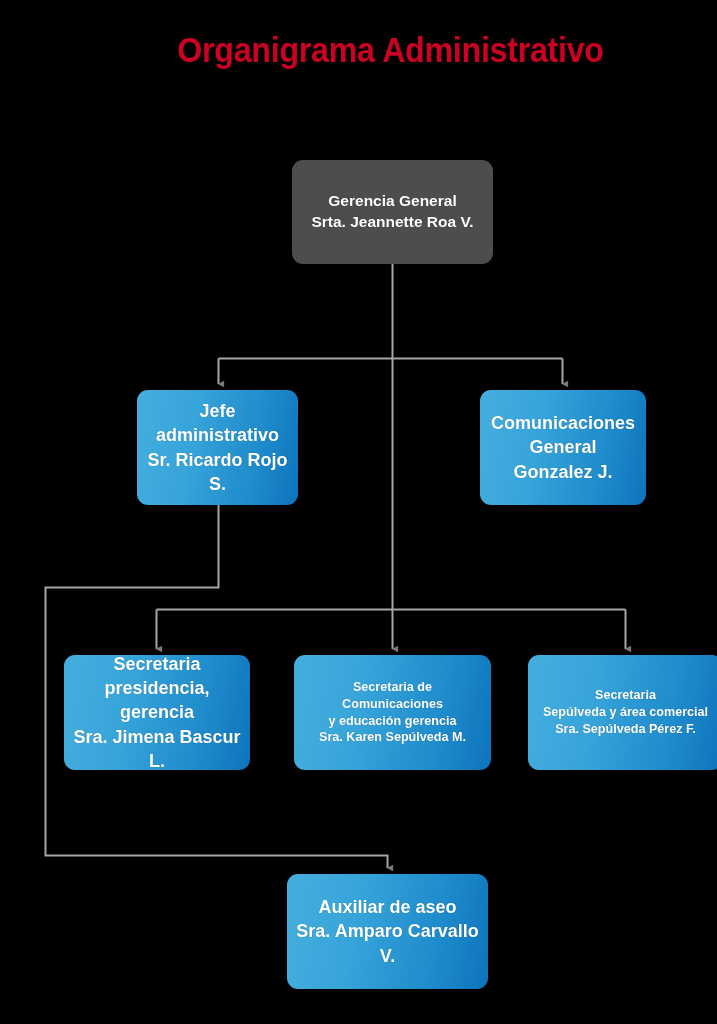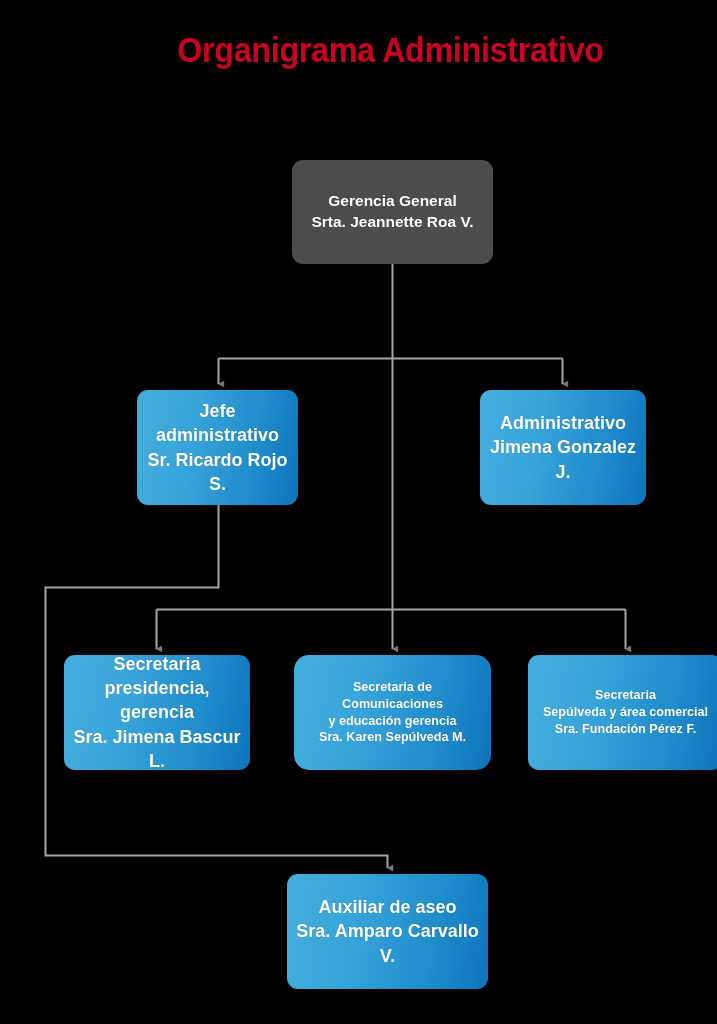--- a/index.html
+++ b/index.html
@@ -131,46 +131,46 @@
 
   <div class="node node-blue" style="left:105px; top:378px; width:161px; height:115px;">
     <span>
       <span class="node-label">Jefe administrativo</span>
       <span class="node-label">Sr. Ricardo Rojo S.</span>
     </span>
   </div>
 
   <div class="node node-blue" style="left:448px; top:378px; width:166px; height:115px;">
     <span>
-      <span class="node-label">Administrativo</span>
-      <span class="node-label">Jimena Gonzalez J.</span>
+      <span class="node-label">Comunicaciones</span>
+      <span class="node-label">General Gonzalez J.</span>
     </span>
   </div>
 
   <div class="node node-blue" style="left:32px; top:643px; width:186px; height:115px;">
     <span>
       <span class="node-label">Secretaria</span>
       <span class="node-label">presidencia, gerencia</span>
       <span class="node-label">Sra. Jimena Bascur L.</span>
     </span>
   </div>
 
-  <div class="node node-blue small-text" style="left:262px; top:643px; width:197px; height:115px;border-radius:15px;">
+  <div class="node node-blue small-text" style="left:262px; top:643px; width:197px; height:115px;">
     <span>
       <span class="node-label">Secretaria de Comunicaciones</span>
       <span class="node-label">y educación gerencia</span>
       <span class="node-label">Sra. Karen Sepúlveda M.</span>
     </span>
   </div>
 
   <div class="node node-blue small-text" style="left:496px; top:643px; width:195px; height:115px;">
     <span>
       <span class="node-label">Secretaria</span>
       <span class="node-label">Sepúlveda y área comercial</span>
-      <span class="node-label">Sra. Fundación Pérez F.</span>
+      <span class="node-label">Sra. Sepúlveda Pérez F.</span>
     </span>
   </div>
 
   <div class="node node-blue" style="left:255px; top:862px; width:201px; height:115px;">
     <span>
       <span class="node-label">Auxiliar de aseo</span>
       <span class="node-label">Sra. Amparo Carvallo V.</span>
     </span>
   </div>
 

